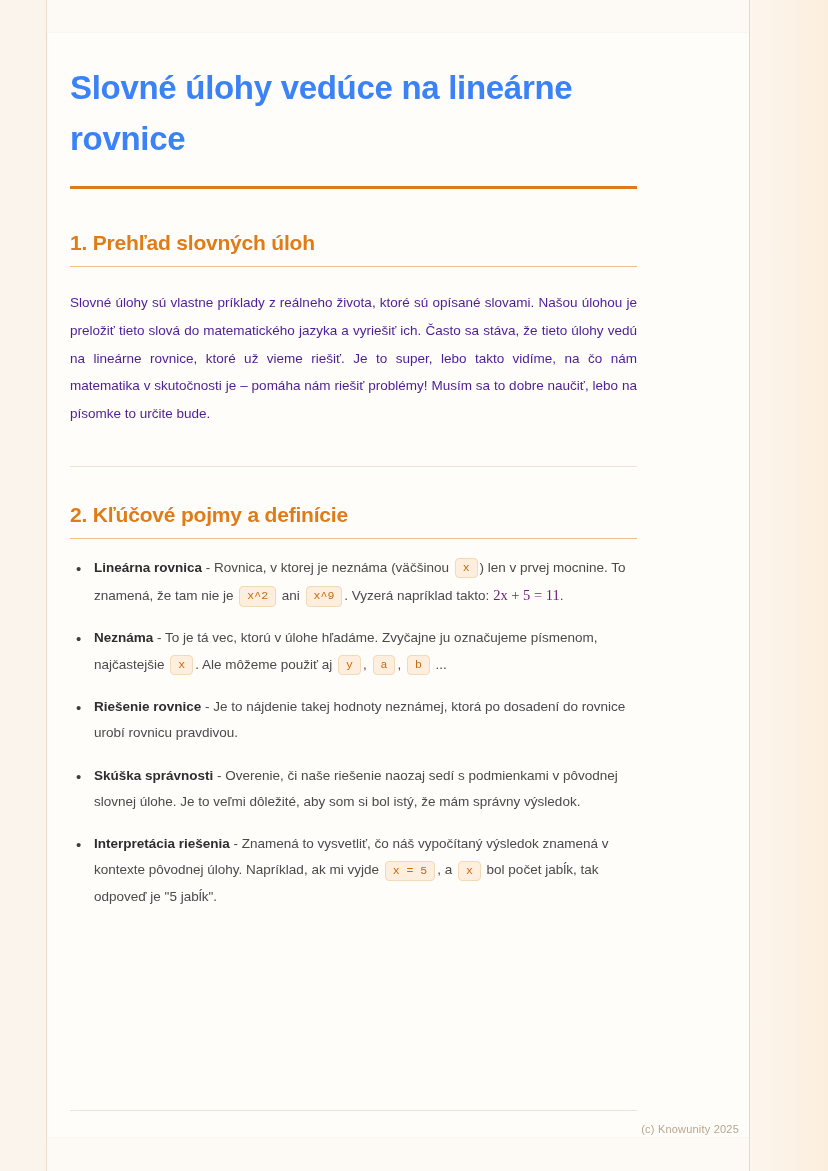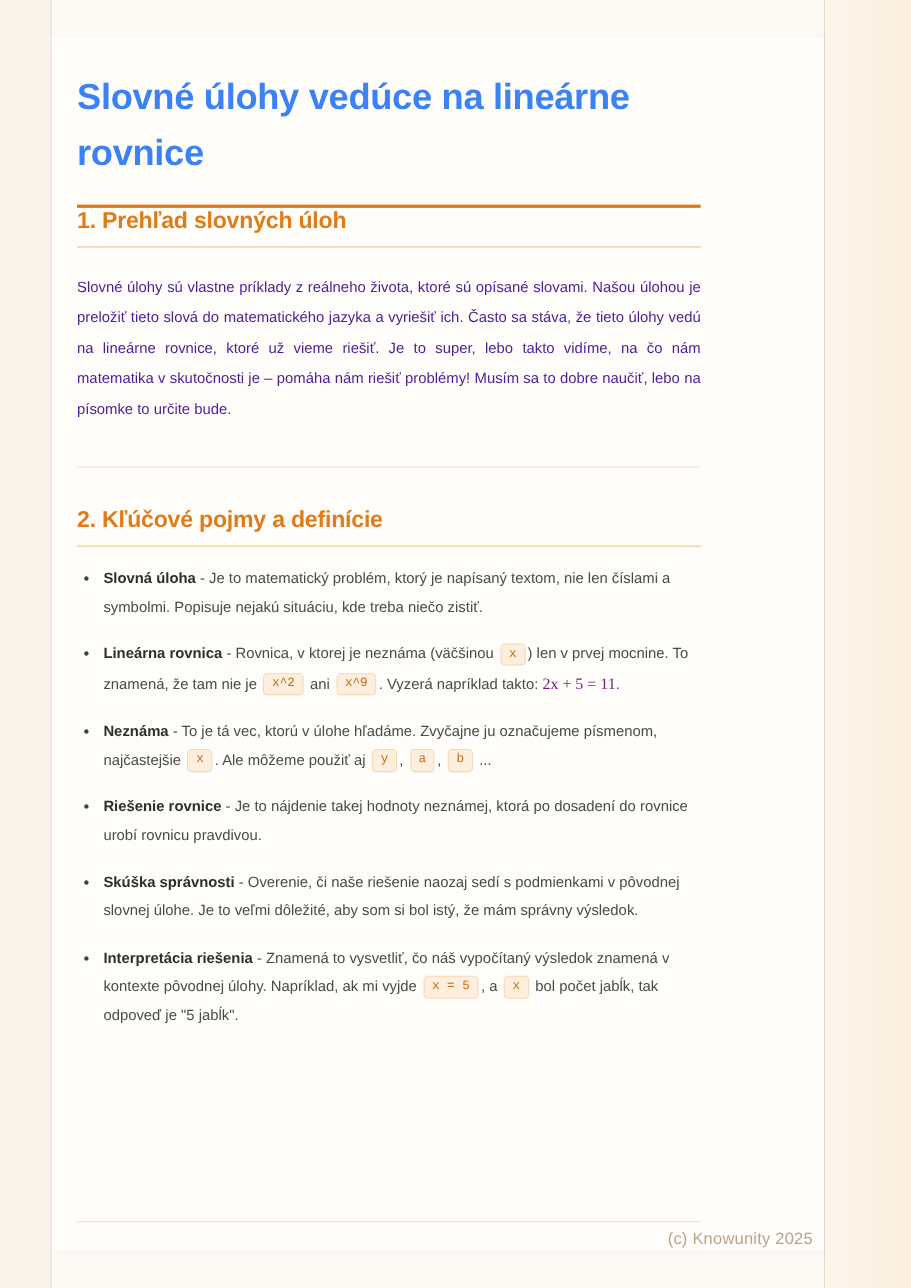--- a/index.html
+++ b/index.html
@@ -82,21 +82,21 @@
     color: #e07c18;
     margin: 0;
     letter-spacing: -0.2px;
   }
   .section-rule {
     margin-top: 11px;
     height: 1px;
     background: #f0c089;
     width: 100%;
   }
-  .sec1 { }
+  .sec1 { margin-top: 42px; }
   .sec2 { margin-top: 0; }
 
   p.body-text {
     font-size: 13.5px;
     line-height: 2.05;
     color: #4c1d95;
     text-align: justify;
     margin: 22px 0 0 0;
   }
 
@@ -158,21 +158,21 @@
     left: 70px;
     width: 567px;
     bottom: 60px;
     height: 1px;
     background: #eee2d4;
   }
   .footer {
     position: absolute;
     right: 79px;
     bottom: 36px;
-    font-size: 15px;
+    font-size: 11px;
     color: #b9a58e;
     letter-spacing: 0.2px;
     padding-right: 10px;
   }
 </style>
 </head>
 <body>
 
 <div class="page">
   <div class="left-band"></div>
@@ -193,21 +193,20 @@
       <p class="body-text">Slovné úlohy sú vlastne príklady z reálneho života, ktoré sú opísané slovami. Našou úlohou je preložiť tieto slová do matematického jazyka a vyriešiť ich. Často sa stáva, že tieto úlohy vedú na lineárne rovnice, ktoré už vieme riešiť. Je to super, lebo takto vidíme, na čo nám matematika v skutočnosti je – pomáha nám riešiť problémy! Musím sa to dobre naučiť, lebo na písomke to určite bude.</p>
     </div>
 
     <div class="thin-divider"></div>
 
     <div class="sec2 gap-after-div">
       <h2 class="section-title">2. Kľúčové pojmy a definície</h2>
       <div class="section-rule"></div>
 
       <ul class="term-list" id="term-list">
-          <li><span class="term">Slovná úloha</span><span> - Je to matematický problém, ktorý je napísaný textom, nie len číslami a symbolmi. Popisuje nejakú situáciu, kde treba niečo zistiť.</span></li>
           <li><span class="term">Lineárna rovnica</span><span> - Rovnica, v ktorej je neznáma (väčšinou </span><code class="inline">x</code><span>) len v prvej mocnine. To znamená, že tam nie je </span><code class="inline">x^2</code><span> ani </span><code class="inline">x^9</code><span>. Vyzerá napríklad takto: </span><span class="math">2x + 5 = 11</span><span>.</span></li>
           <li><span class="term">Neznáma</span><span> - To je tá vec, ktorú v úlohe hľadáme. Zvyčajne ju označujeme písmenom, najčastejšie </span><code class="inline">x</code><span>. Ale môžeme použiť aj </span><code class="inline">y</code><span>, </span><code class="inline">a</code><span>, </span><code class="inline">b</code><span> ...</span></li>
           <li><span class="term">Riešenie rovnice</span><span> - Je to nájdenie takej hodnoty neznámej, ktorá po dosadení do rovnice urobí rovnicu pravdivou.</span></li>
           <li><span class="term">Skúška správnosti</span><span> - Overenie, či naše riešenie naozaj sedí s podmienkami v pôvodnej slovnej úlohe. Je to veľmi dôležité, aby som si bol istý, že mám správny výsledok.</span></li>
           <li><span class="term">Interpretácia riešenia</span><span> - Znamená to vysvetliť, čo náš vypočítaný výsledok znamená v kontexte pôvodnej úlohy. Napríklad, ak mi vyjde </span><code class="inline">x = 5</code><span>, a </span><code class="inline">x</code><span> bol počet jabĺk, tak odpoveď je "5 jabĺk".</span></li>
         </ul>
     </div>
 
   </div>
 

